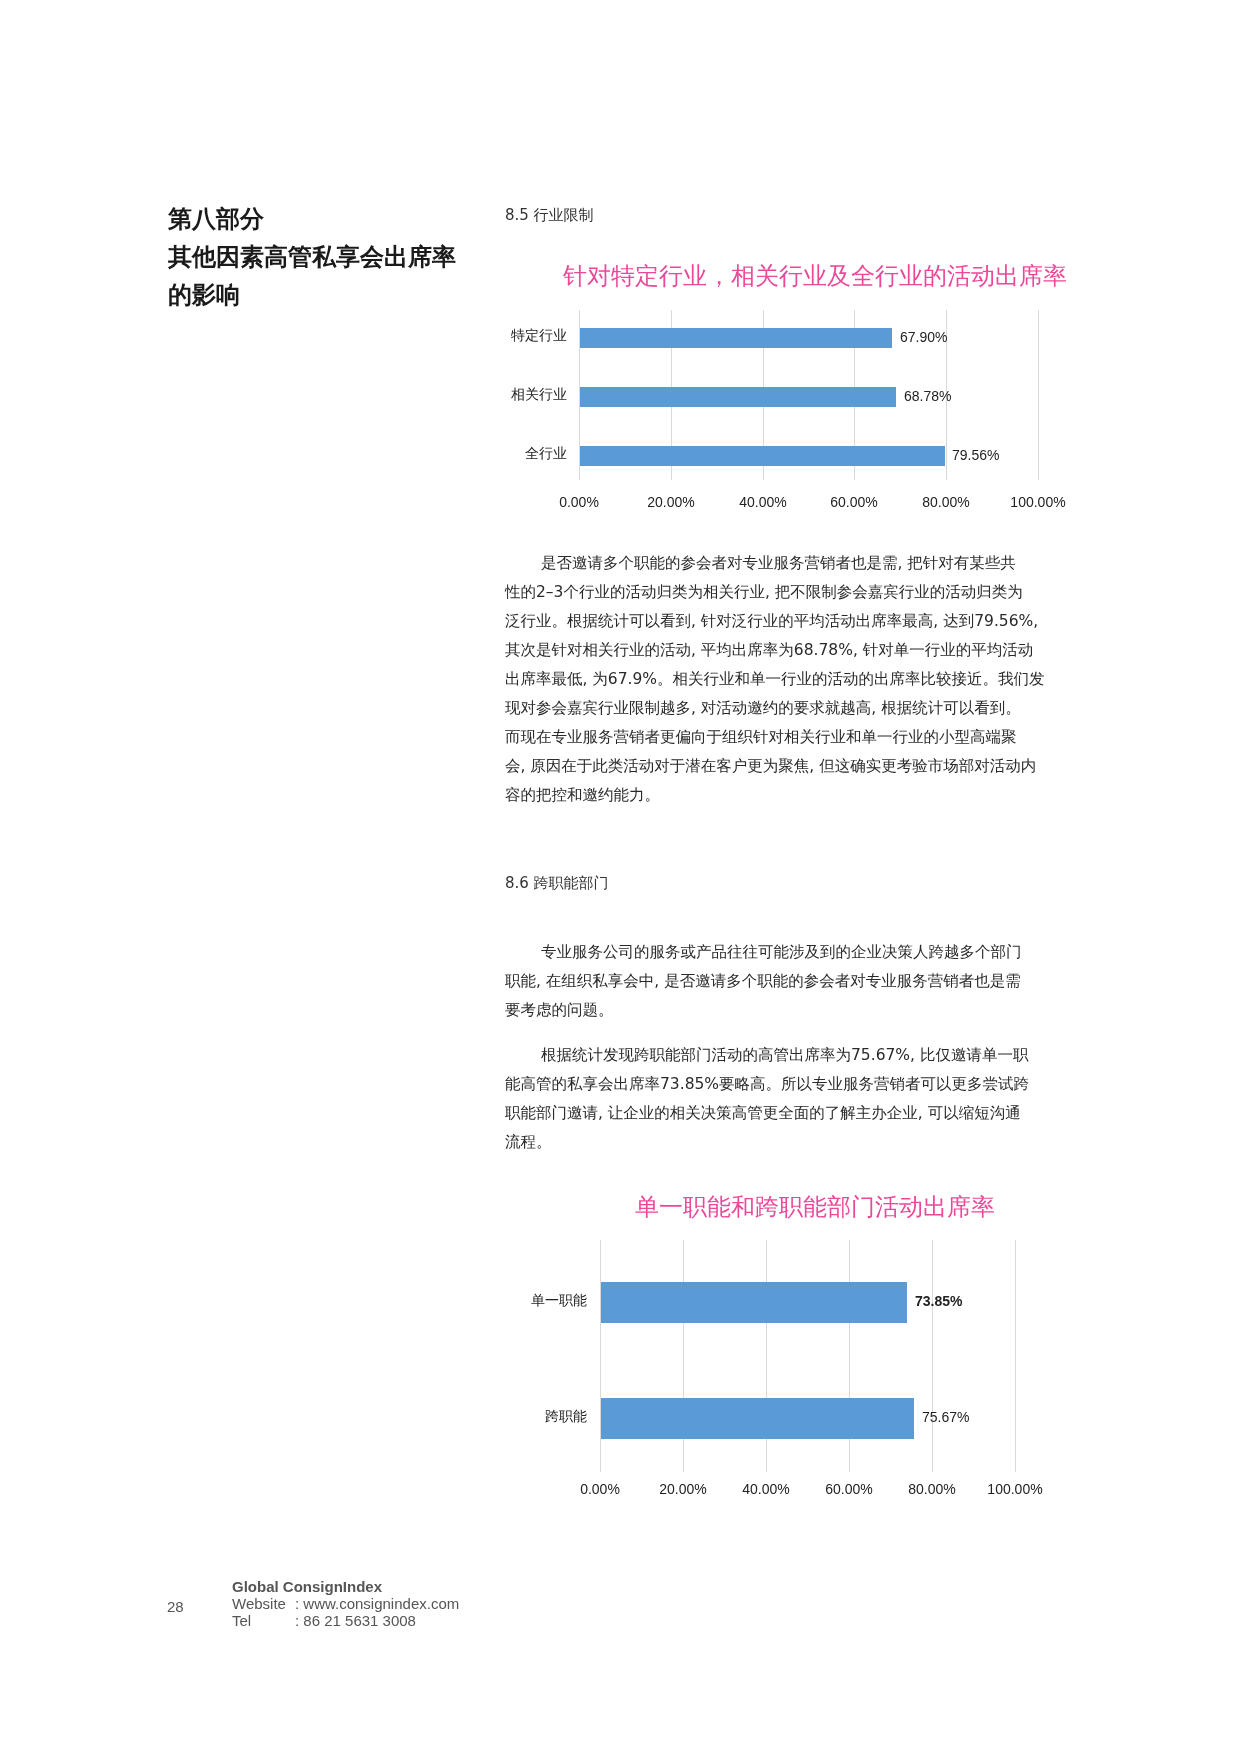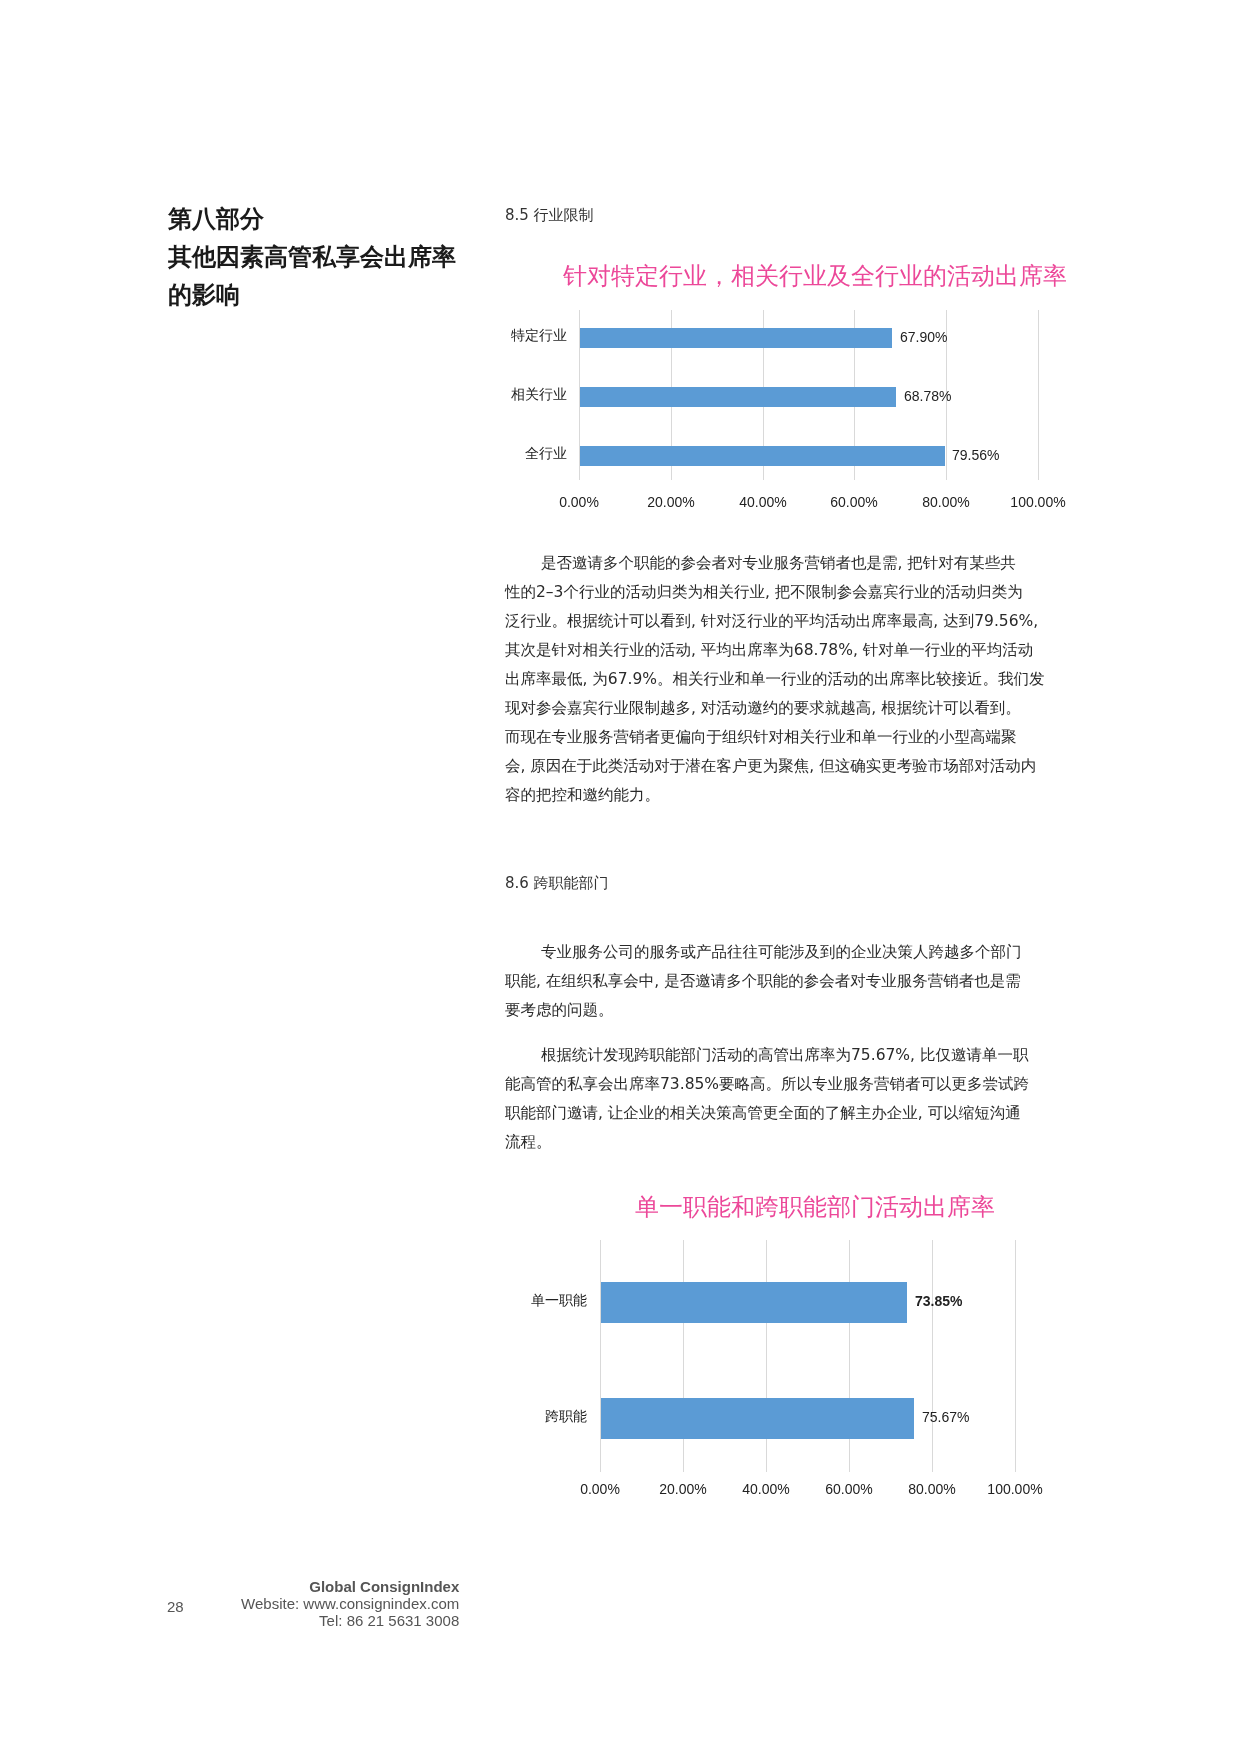--- a/index.html
+++ b/index.html
@@ -31,21 +31,21 @@
   .gridline { position: absolute; width: 1px; background: #d9d9d9; }
   .bar { position: absolute; background: #5b9bd5; }
   .cat-label { position: absolute; font-size: 14px; color: #222; text-align: right; white-space: nowrap; }
   .val-label { position: absolute; font-size: 14px; color: #222; white-space: nowrap; font-family: "Liberation Sans", sans-serif; }
   .tick-label { position: absolute; font-size: 14px; color: #222; white-space: nowrap; transform: translateX(-50%); font-family: "Liberation Sans", sans-serif; }
 
   
   .footer-pagenum { left: 167px; top: 1598px; font-size: 15px; color: #555; font-family: "Liberation Sans", sans-serif; }
   .footer-block { left: 232px; top: 1578px; font-size: 15px; line-height: 17px; color: #555; font-family: "Liberation Sans", sans-serif; }
   .footer-block .brand { font-weight: bold; color: #555; }
-  .footer-row { white-space: nowrap; text-align: right; }
+  .footer-row { white-space: nowrap; }
   .footer-key { display: inline-block; width: 63px; }
 </style>
 </head>
 <body>
 
 <div class="abs section-heading">
   <div>第八部分</div>
   <div>其他因素高管私享会出席率</div>
   <div>的影响</div>
 </div>

